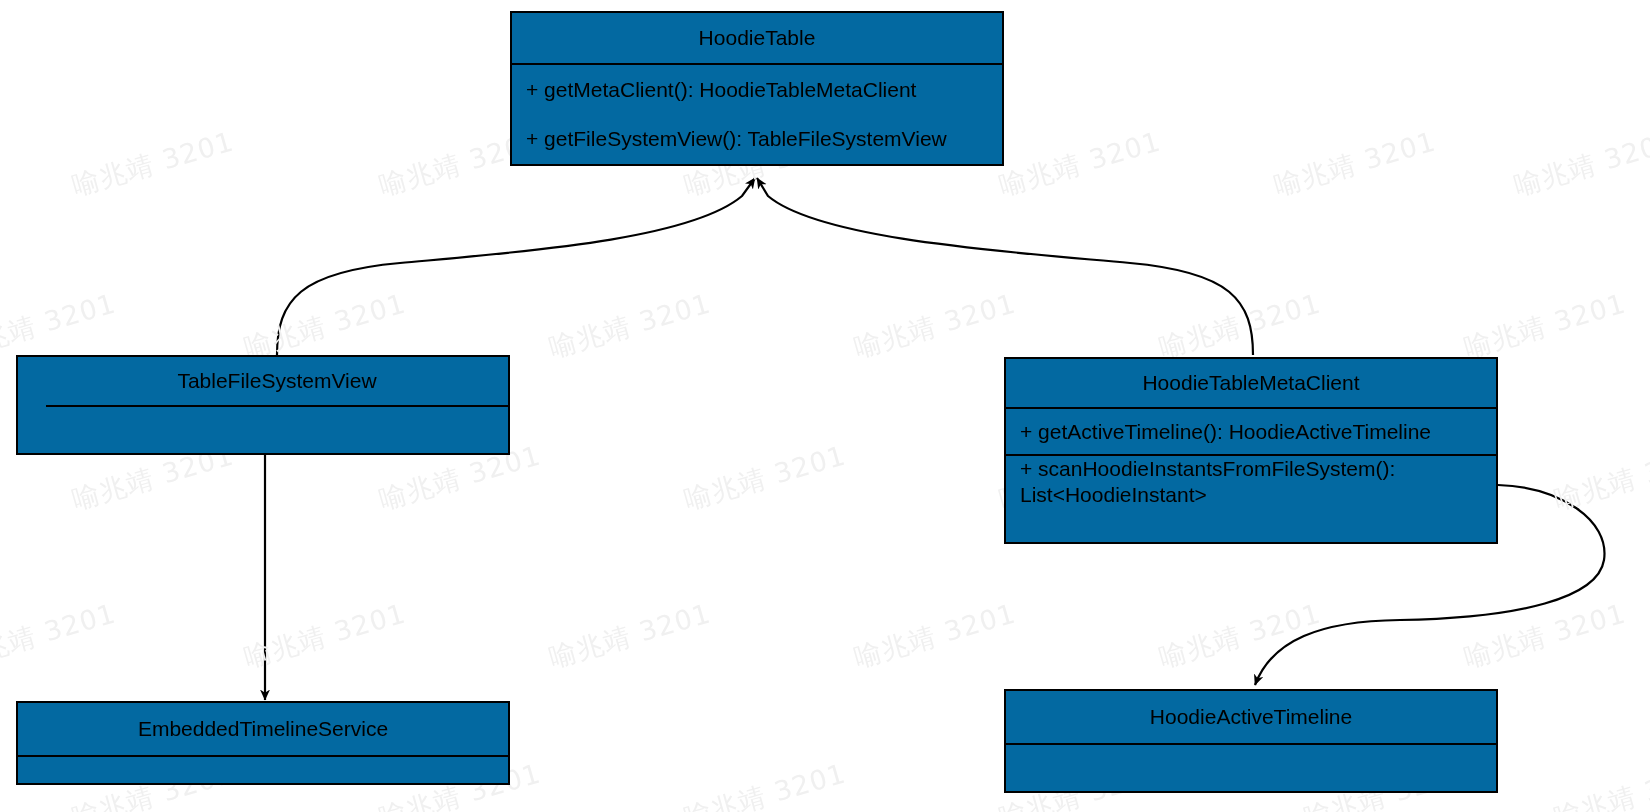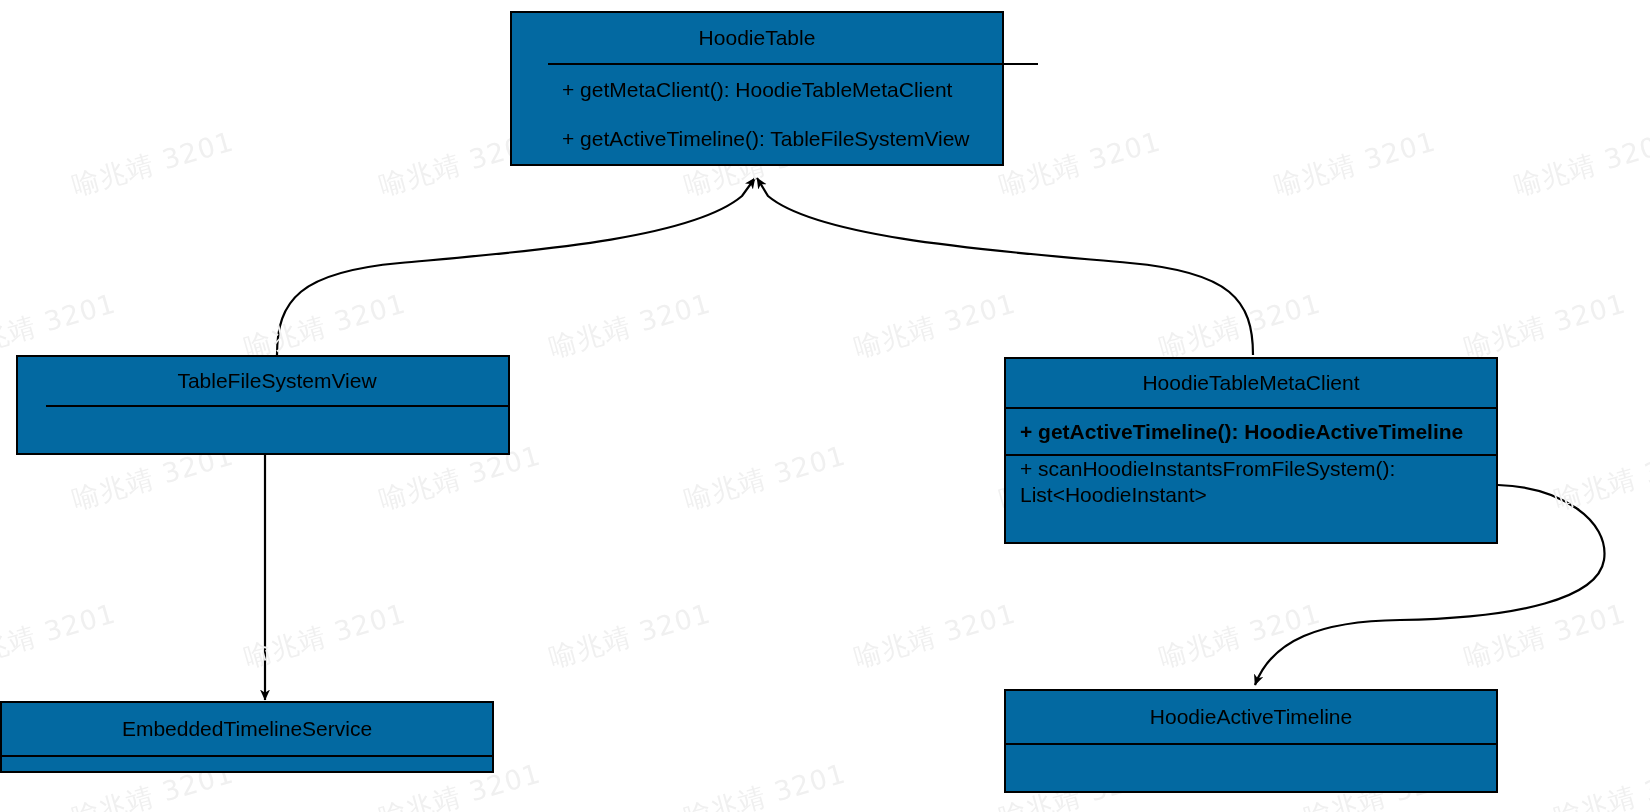--- a/index.html
+++ b/index.html
@@ -163,55 +163,55 @@
                C 1560 487, 1610 520, 1604 560
                C 1598 598, 1520 618, 1400 620
                C 1320 621, 1272 640, 1255 685" fill="none" stroke="#000000" stroke-width="2.2" marker-end="url(#arrow-open)"></path>
     </g>
   </svg>
 
   <div class="uml-class" id="class-hoodie-table" style="left:510px; top:11px; width:494px; height:155px;">
     <div class="uml-compartment compartment-name" style="height:50px;">
       <span class="uml-text">HoodieTable</span>
     </div>
-    <div class="uml-compartment compartment-members" style="height:101px;margin-left:36px;">
+    <div class="uml-compartment compartment-members" style="height:101px;">
       <div class="member-row" style="height:50px;">
         <span class="uml-text">+ getMetaClient(): HoodieTableMetaClient</span>
       </div>
       <div class="member-row" style="height:50px;">
-        <span class="uml-text">+ getActiveTimeline(): TableFileSystemView</span>
+        <span class="uml-text">+ getFileSystemView(): TableFileSystemView</span>
       </div>
     </div>
   </div>
 
   <div class="uml-class" id="class-table-file-system-view" style="left:16px; top:355px; width:494px; height:100px;padding-left:28px;">
     <div class="uml-compartment compartment-name" style="height:48px;">
       <span class="uml-text">TableFileSystemView</span>
     </div>
     <div class="uml-compartment compartment-members" style="height:48px;"></div>
   </div>
 
   <div class="uml-class" id="class-hoodie-table-meta-client" style="left:1004px; top:357px; width:494px; height:187px;">
     <div class="uml-compartment compartment-name" style="height:48px;">
       <span class="uml-text">HoodieTableMetaClient</span>
     </div>
-    <div class="uml-compartment compartment-members" style="height:47px;font-weight:bold;">
+    <div class="uml-compartment compartment-members" style="height:47px;">
       <div class="member-row" style="height:100%;">
         <span class="uml-text">+ getActiveTimeline(): HoodieActiveTimeline</span>
       </div>
     </div>
     <div class="uml-compartment compartment-members" style="height:74px;">
       <div class="member-row stacked" style="height:100%; padding-top:0;">
         <span class="uml-text">+ scanHoodieInstantsFromFileSystem():
 List&lt;HoodieInstant&gt;</span>
       </div>
     </div>
   </div>
 
-  <div class="uml-class" id="class-embedded-timeline-service" style="left:0; top:701px; width:494px; height:72px;">
+  <div class="uml-class" id="class-embedded-timeline-service" style="left:16px; top:701px; width:494px; height:84px;">
     <div class="uml-compartment compartment-name" style="height:52px;">
       <span class="uml-text">EmbeddedTimelineService</span>
     </div>
     <div class="uml-compartment compartment-members" style="height:36px;"></div>
   </div>
 
   <div class="uml-class" id="class-hoodie-active-timeline" style="left:1004px; top:689px; width:494px; height:104px;">
     <div class="uml-compartment compartment-name" style="height:52px;">
       <span class="uml-text">HoodieActiveTimeline</span>
     </div>

